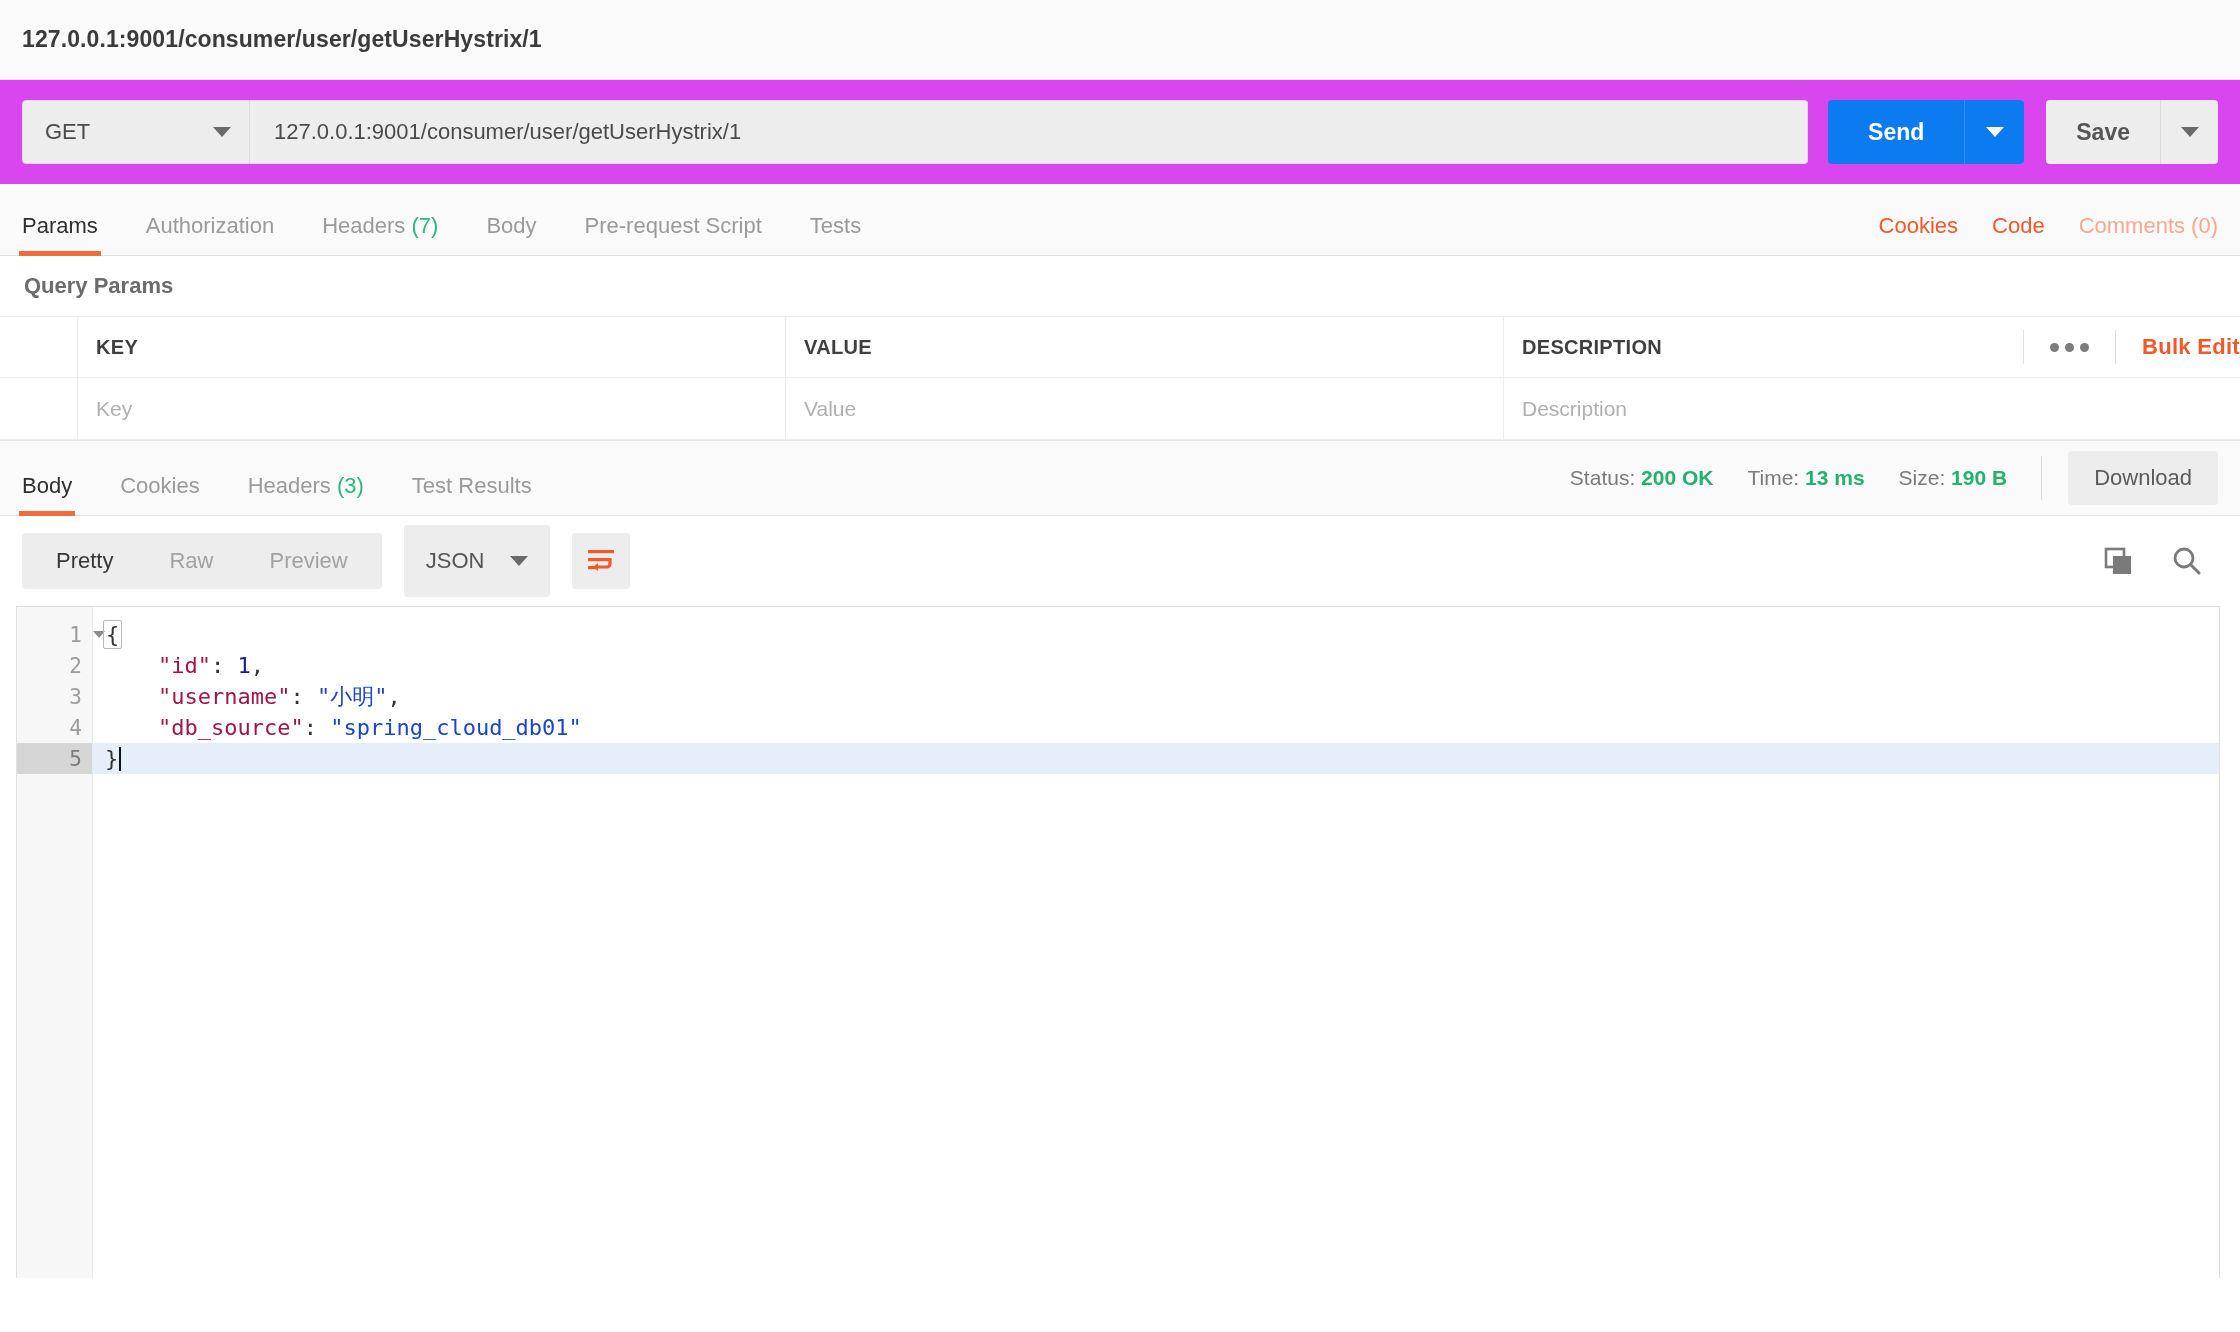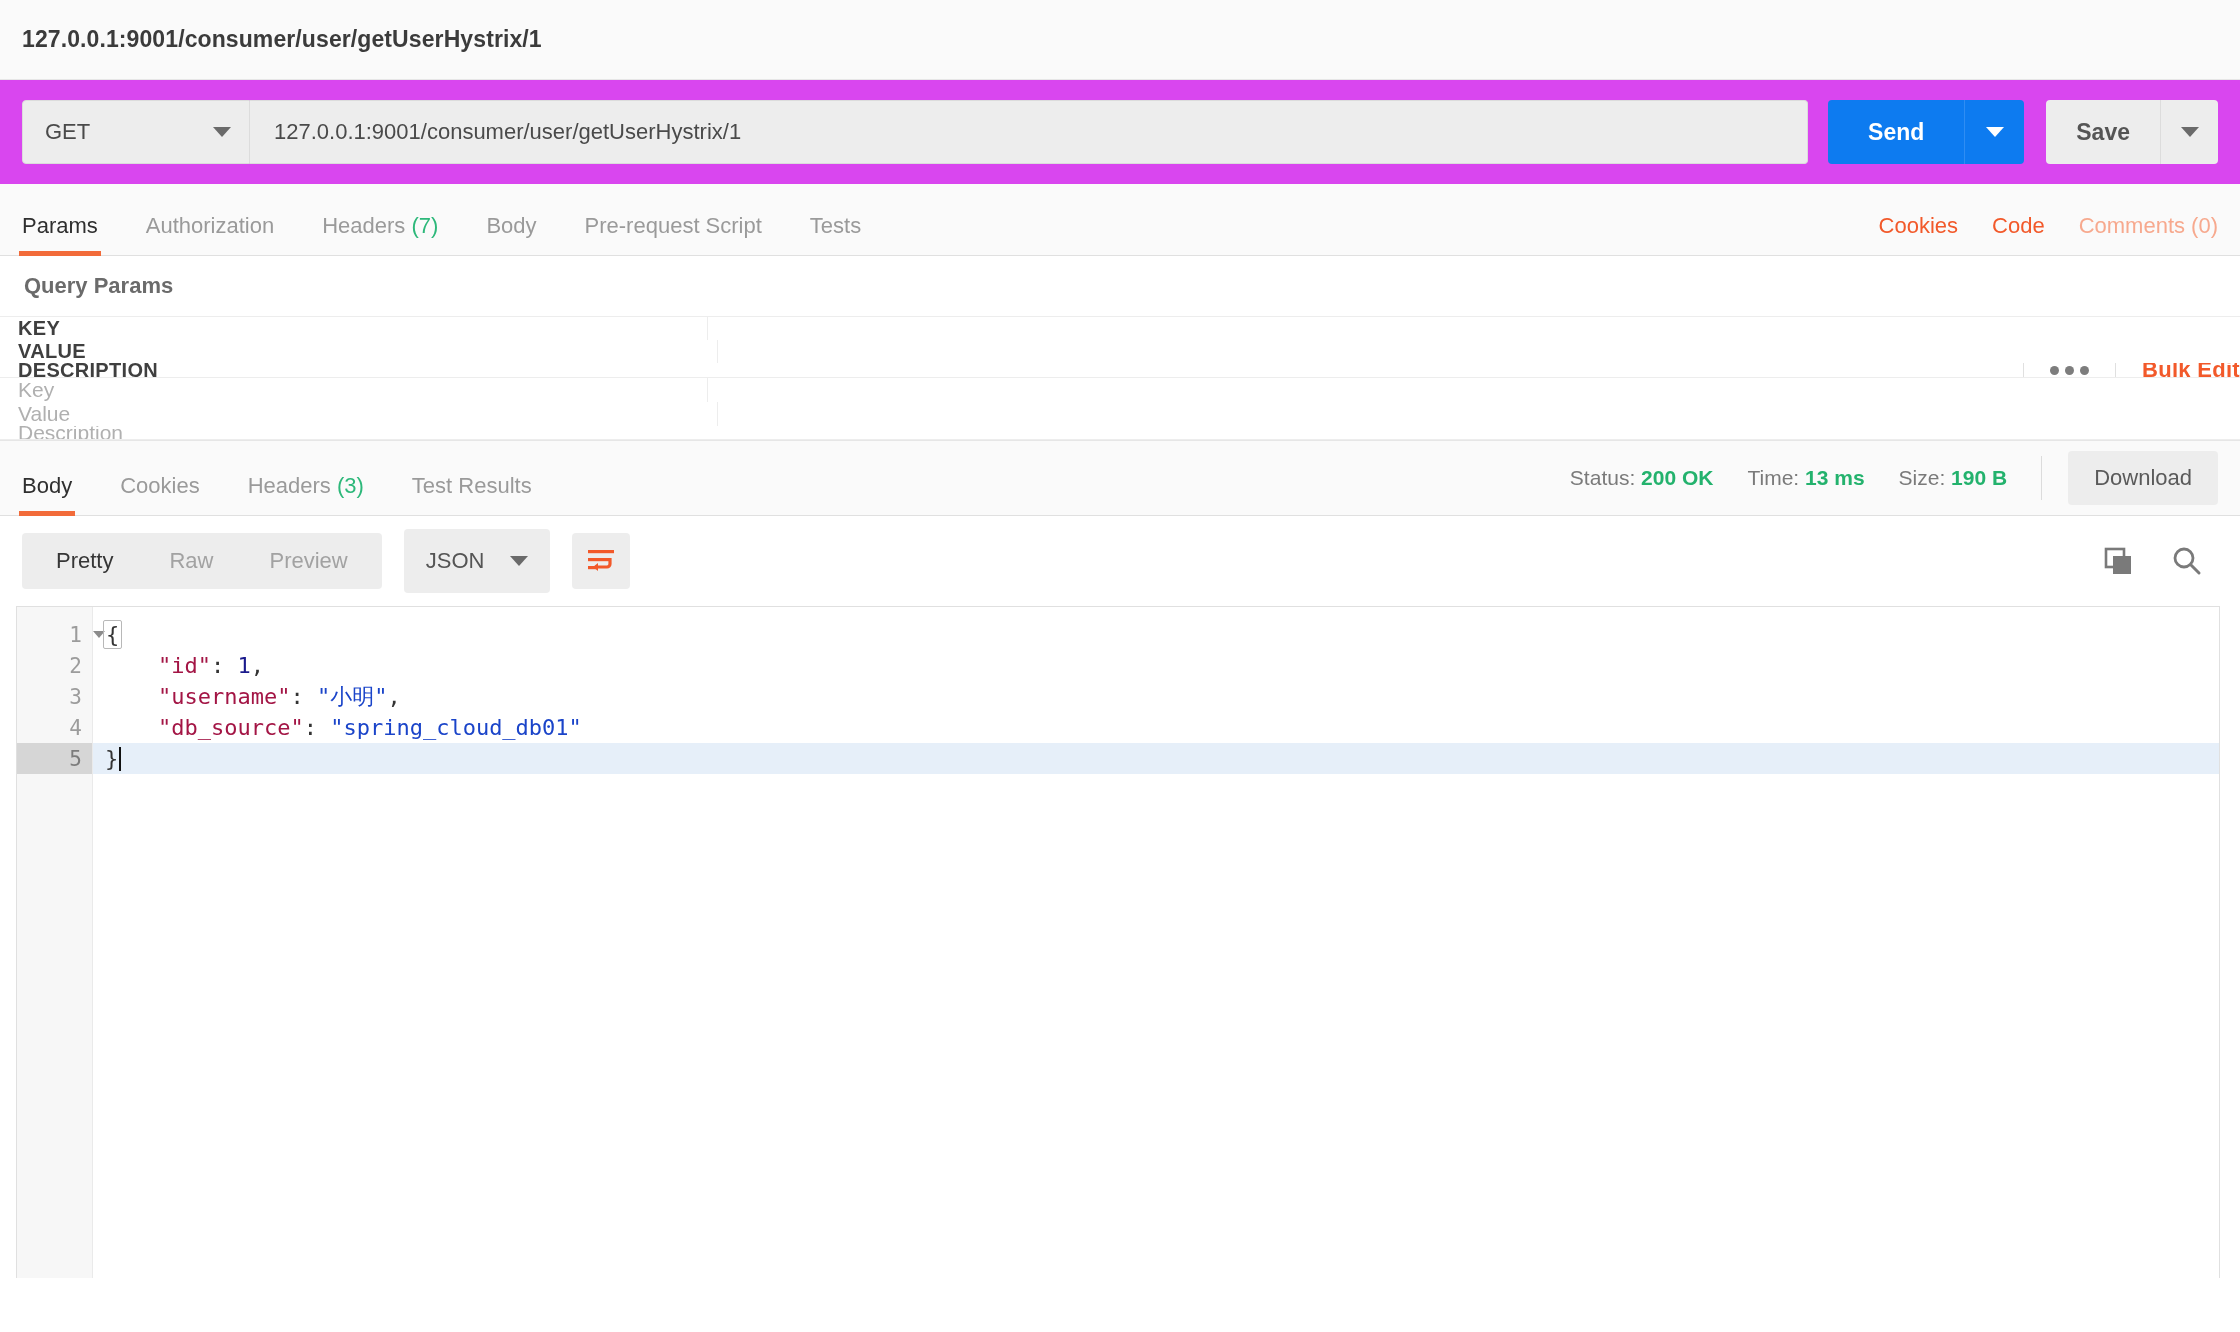--- a/index.html
+++ b/index.html
@@ -176,21 +176,20 @@
     font-weight: bold;
     color: #6b6b6b;
     background: #fff;
   }
   .qp-table { width: 100%; background: #fff; }
   .qp-row {
     display: flex;
     height: 62px;
     border-top: 1px solid #ededed;
     border-bottom: 1px solid #ededed;
-    flex-direction: column;
   }
   .qp-row.body-row { border-top: none; }
   .qp-cell {
     display: flex;
     align-items: center;
     border-right: 1px solid #ededed;
     padding-left: 18px;
     font-size: 21px;
     overflow: hidden;
     white-space: nowrap;
@@ -288,21 +287,21 @@
     color: #a2a2a2;
     padding: 0 28px;
     line-height: 56px;
     cursor: pointer;
   }
   .seg.active { color: #363636; }
   .json-select {
     margin-left: 22px;
     background: #ededed;
     border-radius: 4px;
-    height: 64px;
+    height: 72px;
     display: flex;
     align-items: center;
     padding: 0 22px;
     gap: 26px;
     cursor: pointer;
   }
   .json-label { font-size: 22px; color: #555; }
   .wrap-btn {
     margin-left: 22px;
     background: #ededed;

